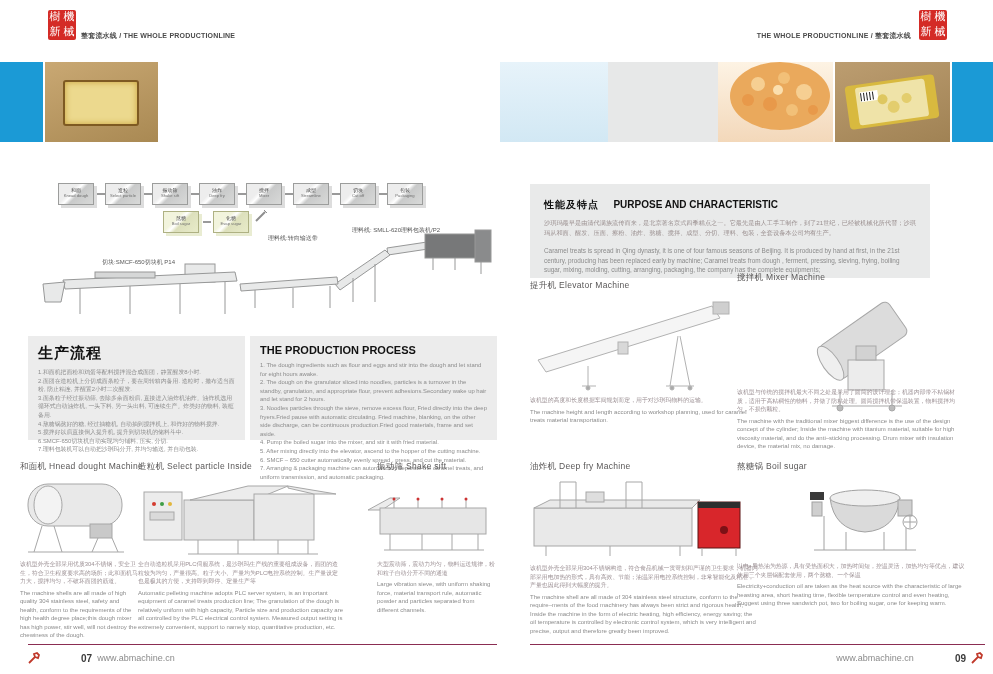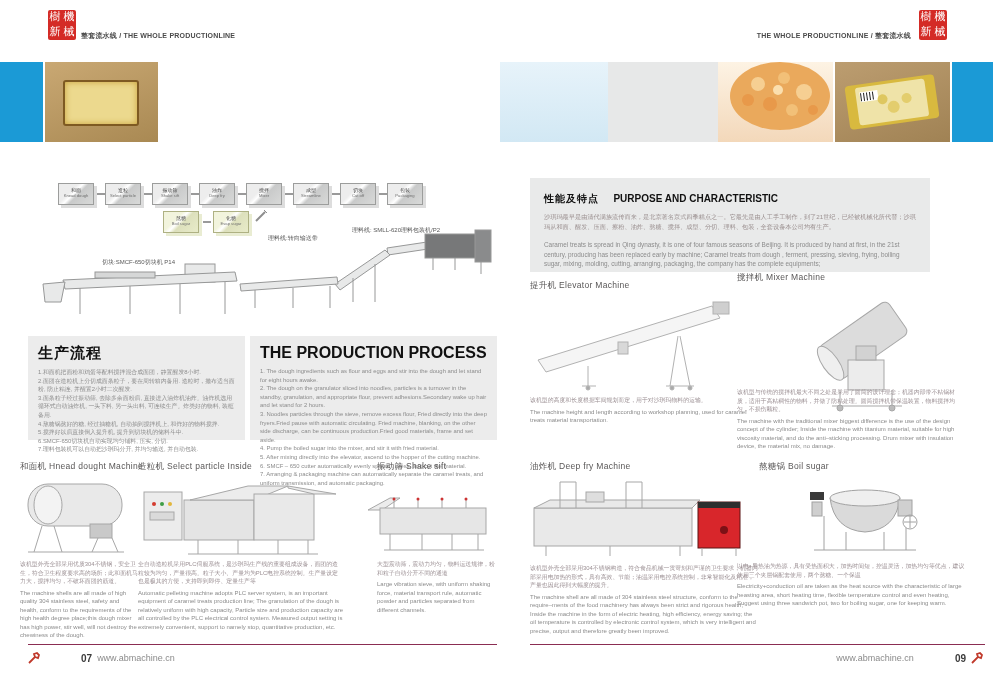--- a/index.html
+++ b/index.html
@@ -27,21 +27,21 @@
           border-color:#aeb183; box-shadow:3px 3px 0 #e9ecd2; }
   .fbox-zh { font-size:5px; color:#3f3f3f; line-height:6px; }
   .fbox-en { font-size:4.5px; color:#6f6f6f; line-height:6px; transform:scale(.92); }
   .fdash { position:absolute; width:8px; height:2px; background:#9a9a9a; }
 
   .diagram-label { position:absolute; font-size:6px; color:#585858; white-space:nowrap; }
 
   
   .info-box { background:#ececec; padding:8px 10px; }
   .info-title-zh { font-size:15px; font-weight:bold; color:#111; letter-spacing:1px; }
-  .info-title-en { font-size:16px; font-weight:bold; color:#111; }
+  .info-title-en { font-size:11px; font-weight:bold; color:#111; }
   .info-items { margin-top:5px; }
   .info-items div { font-size:5.9px; line-height:8.6px; color:#8c8c8c; }
 
   .purpose-box { background:#e9eaea; padding:10px 14px; }
   .purpose-zh-body { font-size:6.2px; line-height:10px; color:#9a8f8f; margin-top:6px; }
   .purpose-en-body { font-size:6.4px; line-height:9.5px; color:#8c8c8c; margin-top:8px; }
 
   .m-title { font-size:8.5px; color:#595757; letter-spacing:.3px; }
   .m-desc-zh { font-size:5.9px; line-height:8.5px; color:#9b8f93; }
   .m-desc-en { font-size:6px; line-height:8.5px; color:#8c8c8c; margin-top:3px; }
@@ -231,21 +231,21 @@
       <div>1. The dough ingredients such as flour and eggs and stir into the dough and let stand for eight hours awake.</div>
       <div>2. The dough on the granulator sliced into noodles, particles is a turnover in the standby, granulation, and appropriate flour, prevent adhesions.Secondary wake up hair and let stand for 2 hours.</div>
       <div>3. Noodles particles through the sieve, remove excess flour, Fried directly into the deep fryers.Fried pause with automatic circulating. Fried machine, blanking, on the other side discharge, can be continuous production.Fried good materials, frame and set aside.</div>
       <div>4. Pump the boiled sugar into the mixer, and stir it with fried material.</div>
       <div>5. After mixing directly into the elevator, ascend to the hopper of the cutting machine.</div>
       <div>6. SMCF – 650 cutter automatically evenly spread , press, and cut the material.</div>
       <div>7. Arranging &amp; packaging machine can automatically separate the caramel treats, and uniform transmission, and automatic packaging.</div>
     </div>
   </div>
 
-  <div class="abs purpose-box" style="left:530px;top:178px;width:400px;height:94px;">
+  <div class="abs purpose-box" style="left:530px;top:184px;width:400px;height:94px;">
     <div>
       <span class="info-title-zh" style="font-size:10px;">性能及特点</span>
       <span class="info-title-en" style="font-size:10px;margin-left:10px;">PURPOSE AND CHARACTERISTIC</span>
     </div>
     <div class="purpose-zh-body">沙琪玛最早是由清代满族流传而来，是北京著名京式四季糕点之一。它最先是由人工手工制作，到了21世纪，已经被机械化所代替；沙琪玛从和面、醒发、压面、擦粉、油炸、熬糖、搅拌、成型、分切、理料、包装，全套设备本公司均有生产。</div>
     <div class="purpose-en-body">Caramel treats is spread in Qing dynasty, it is one of four famous seasons of Beijing. It is produced by hand at first, in the 21st century, producing has been replaced early by machine; Caramel treats from dough , ferment, pressing, sieving, frying, boiling sugar, mixing, molding, cutting, arranging, packaging, the company has the complete equipments;</div>
   </div>
 
   <div class="abs m-title" style="left:530px;top:280px;">提升机 Elevator Machine</div>
   <div class="abs" style="left:530px;top:294px;">
@@ -384,21 +384,21 @@
         <line x1="172" y1="74" x2="172" y2="82"></line>
           <line x1="206" y1="74" x2="206" y2="82"></line>
       </g>
     </svg>
   </div>
   <div class="abs" style="left:530px;top:564px;width:228px;">
     <div class="m-desc-zh">该机型外壳全部采用304不锈钢构造，符合食品机械一贯苛刻和严谨的卫生要求，机器内部采用电加热的形式，具有高效、节能；油温采用电控系统控制，非常智能化及精准，产量也因此得到大幅度的提升。</div>
     <div class="m-desc-en">The machine shell are all made of 304 stainless steel structure, conform to the require–ments of the food machinery has always been strict and rigorous health; Inside the machine in the form of electric heating, high efficiency, energy saving; the oil temperature is controlled by electronic control system, which is very intelligent and precise, output and therefore greatly been improved.</div>
   </div>
 
-  <div class="abs m-title" style="left:737px;top:461px;margin-left:22px;">熬糖锅 Boil sugar</div>
+  <div class="abs m-title" style="left:737px;top:461px;">熬糖锅 Boil sugar</div>
   <div class="abs" style="left:800px;top:478px;">
     <svg width="130" height="80" viewBox="0 0 130 80">
       <g fill="#e2e2e2" stroke="#a2a2a2" stroke-width="1">
         <path d="M30,20 Q34,52 65,54 Q96,52 100,20 Z" fill="#dadada"></path>
         <ellipse cx="65" cy="20" rx="35" ry="8" fill="#efefef"></ellipse>
         <rect x="98" y="22" width="14" height="16" fill="#d0d0d0"></rect>
         <circle cx="110" cy="44" r="7" fill="none"></circle>
         <line x1="104" y1="44" x2="116" y2="44"></line>
           <line x1="110" y1="38" x2="110" y2="50"></line>
         <rect x="12" y="24" width="10" height="14" fill="#cfcfcf"></rect>

